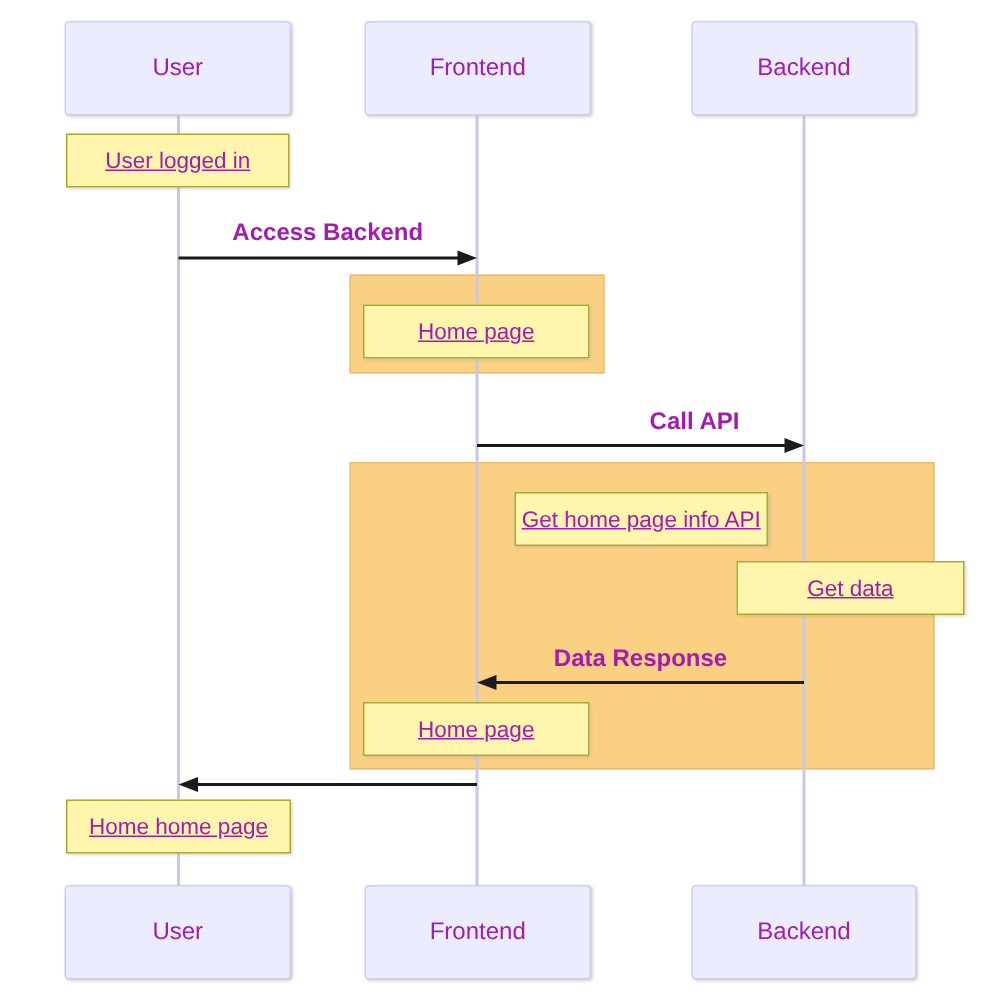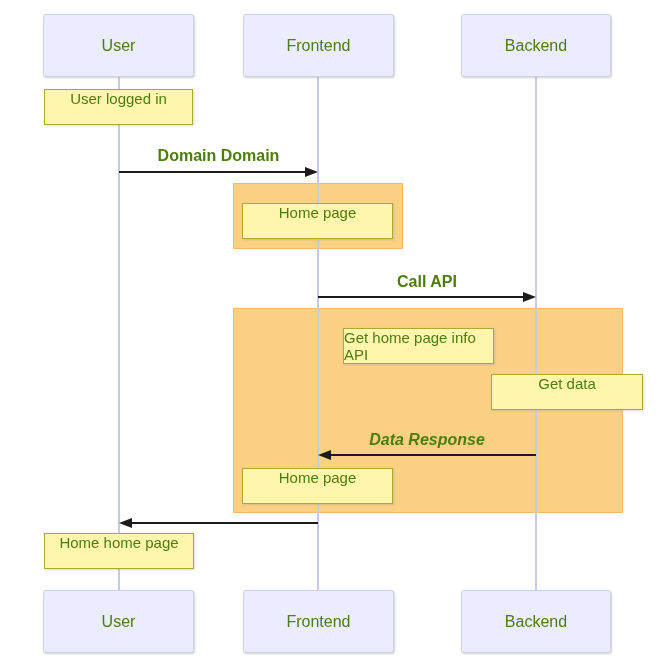--- a/index.html
+++ b/index.html
@@ -6,21 +6,21 @@
     margin: 0;
     padding: 0;
     background: #ffffff;
   }
   .diagram {
     position: relative;
     width: 663px;
     height: 669px;
     background: #ffffff;
     font-family: "Liberation Sans", sans-serif;
-    color: #4d7c0f;
+    color: #a21caf;
     overflow: hidden;
   }
   .lifeline {
     position: absolute;
     width: 2px;
     top: 77px;
     height: 513px;
     background: var(--lifeline, #c9c9e4);
     z-index: 2;
   }
@@ -45,24 +45,26 @@
     box-shadow: 1px 1px 2px rgba(150,150,150,0.45);
     z-index: 3;
   }
   .note {
     position: absolute;
     height: 36px;
     background: var(--note-fill, #fff5ad);
     border: 1.5px solid var(--note-border, #aaaa33);
     box-sizing: border-box;
     display: flex;
+    align-items: center;
     justify-content: center;
     font-size: 15px;
     box-shadow: 1px 1px 2px rgba(150,150,150,0.35);
     z-index: 4;
+    text-decoration: underline;
   }
   .msg-label {
     position: absolute;
     text-align: center;
     font-size: 16px;
     font-weight: 600;
     height: 20px;
     line-height: 20px;
     z-index: 4;
   }
@@ -112,44 +114,44 @@
   </div>
   <div class="actor" style="left:461px; top:14px; width:150px;">
     <span>Backend</span>
   </div>
 
   <div class="note" style="left:44px; top:89px; width:149px;">
     <span>User logged in</span>
   </div>
 
   <div class="msg-label" style="left:119px; top:146px; width:199px;">
-    <span>Domain Domain</span>
+    <span>Access Backend</span>
   </div>
   <div class="msg-line" style="left:119px; top:171px; width:188px;"></div>
   <div class="arrow-head right" style="left:305px; top:167px;"></div>
 
   <div class="note" style="left:242px; top:203px; width:151px;">
     <span>Home page</span>
   </div>
 
-  <div class="msg-label" style="left:318px; top:272px; width:218px;">
+  <div class="msg-label" style="left:318px; top:272px; width:218px;padding-left:36px;">
     <span>Call API</span>
   </div>
   <div class="msg-line" style="left:318px; top:296px; width:207px;"></div>
   <div class="arrow-head right" style="left:523px; top:292px;"></div>
 
-  <div class="note" style="left:343px; top:328px; width:151px;">
+  <div class="note" style="left:343px; top:328px; width:169px;">
     <span>Get home page info API</span>
   </div>
 
   <div class="note" style="left:460px; top:374px; width:152px;margin-left:31px;">
     <span>Get data</span>
   </div>
 
-  <div class="msg-label" style="left:318px; top:430px; width:218px;font-style:italic;">
+  <div class="msg-label" style="left:318px; top:430px; width:218px;">
     <span>Data Response</span>
   </div>
   <div class="msg-line" style="left:330px; top:454px; width:206px;"></div>
   <div class="arrow-head left" style="left:318px; top:450px;"></div>
 
   <div class="note" style="left:242px; top:468px; width:151px;">
     <span>Home page</span>
   </div>
 
   <div class="msg-line" style="left:131px; top:522px; width:187px;"></div>

